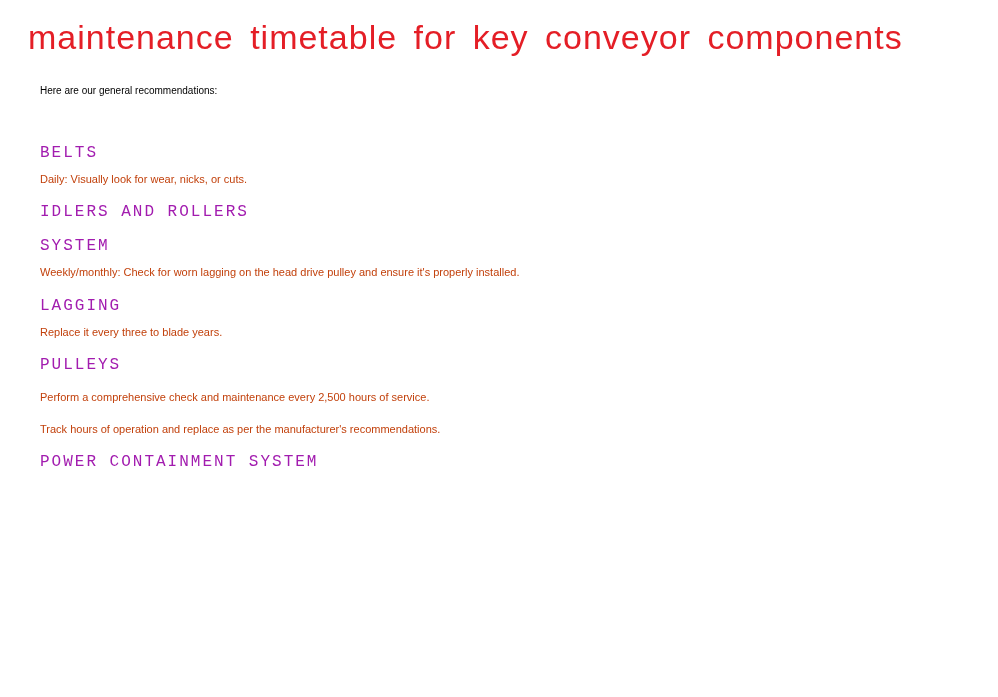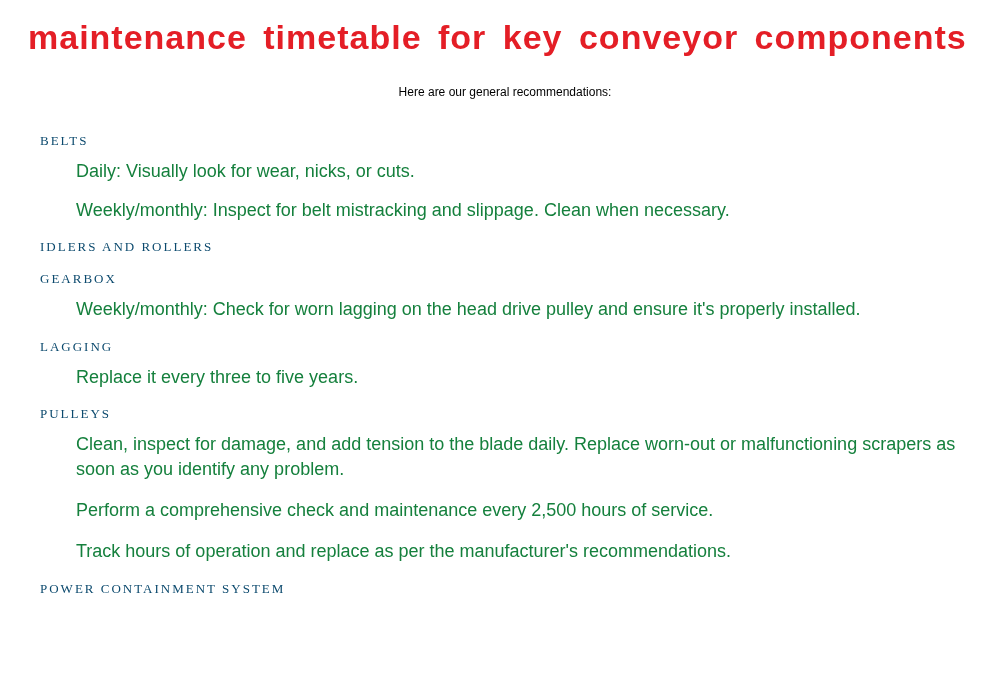--- a/index.html
+++ b/index.html
@@ -12,83 +12,79 @@
       background: #ffffff;
       width: 998px;
       height: 697px;
       padding: 18px 28px;
       overflow: hidden;
     }
     .page-title {
       font-family: 'Futura', 'Century Gothic', 'Avant Garde', sans-serif;
       font-size: 34px;
       color: #e41e26;
-      font-weight: 700;
+      font-weight: 400;
       text-transform: lowercase;
       letter-spacing: 1px;
       margin-bottom: 28px;
       word-spacing: 6px;
     }
     .intro {
-      font-size: 12px;
+      font-size: 10px;
       color: #000;
       margin-left: 12px;
-      margin-bottom: 34px;
-      text-align: center;
+      margin-bottom: 48px;
     }
     .section {
       margin-left: 12px;
       margin-bottom: 16px;
     }
     .section-heading {
-      font-family: Liberation Serif, serif;
-      font-size: 13px;
-      color: #0c4a6e;
+      font-family: Liberation Mono, monospace;
+      font-size: 16px;
+      color: #a21caf;
       font-weight: 500;
       letter-spacing: 2px;
       margin-bottom: 10px;
     }
     .section-body {
-      font-size: 18px;
-      color: #15803d;
+      font-size: 11px;
+      color: #c2410c;
       line-height: 1.4;
       margin-bottom: 14px;
-      margin-left: 36px;
     }
     .section-body:last-child {
       margin-bottom: 0;
     }
   </style>
 </head>
 <body>
 
 <h1 class="page-title">maintenance timetable for key conveyor components</h1>
 
 <p class="intro">Here are our general recommendations:</p>
 
 <div id="sections-container">
     <div class="section">
       <div class="section-heading">BELTS</div>
       <p class="section-body">Daily: Visually look for wear, nicks, or cuts.</p>
-      <p class="section-body">Weekly/monthly: Inspect for belt mistracking and slippage. Clean when necessary.</p>
     </div>
     <div class="section">
       <div class="section-heading">IDLERS AND ROLLERS</div>
     </div>
     <div class="section">
-      <div class="section-heading">GEARBOX</div>
+      <div class="section-heading">SYSTEM</div>
       <p class="section-body">Weekly/monthly: Check for worn lagging on the head drive pulley and ensure it's properly installed.</p>
     </div>
     <div class="section">
       <div class="section-heading">LAGGING</div>
-      <p class="section-body">Replace it every three to five years.</p>
+      <p class="section-body">Replace it every three to blade years.</p>
     </div>
     <div class="section">
       <div class="section-heading">PULLEYS</div>
-      <p class="section-body">Clean, inspect for damage, and add tension to the blade daily. Replace worn-out or malfunctioning scrapers as soon as you identify any problem.</p>
     </div>
     <div class="section">
       <p class="section-body">Perform a comprehensive check and maintenance every 2,500 hours of service.</p>
     </div>
     <div class="section">
       <p class="section-body">Track hours of operation and replace as per the manufacturer's recommendations.</p>
     </div>
     <div class="section">
       <div class="section-heading">POWER CONTAINMENT SYSTEM</div>
     </div>

